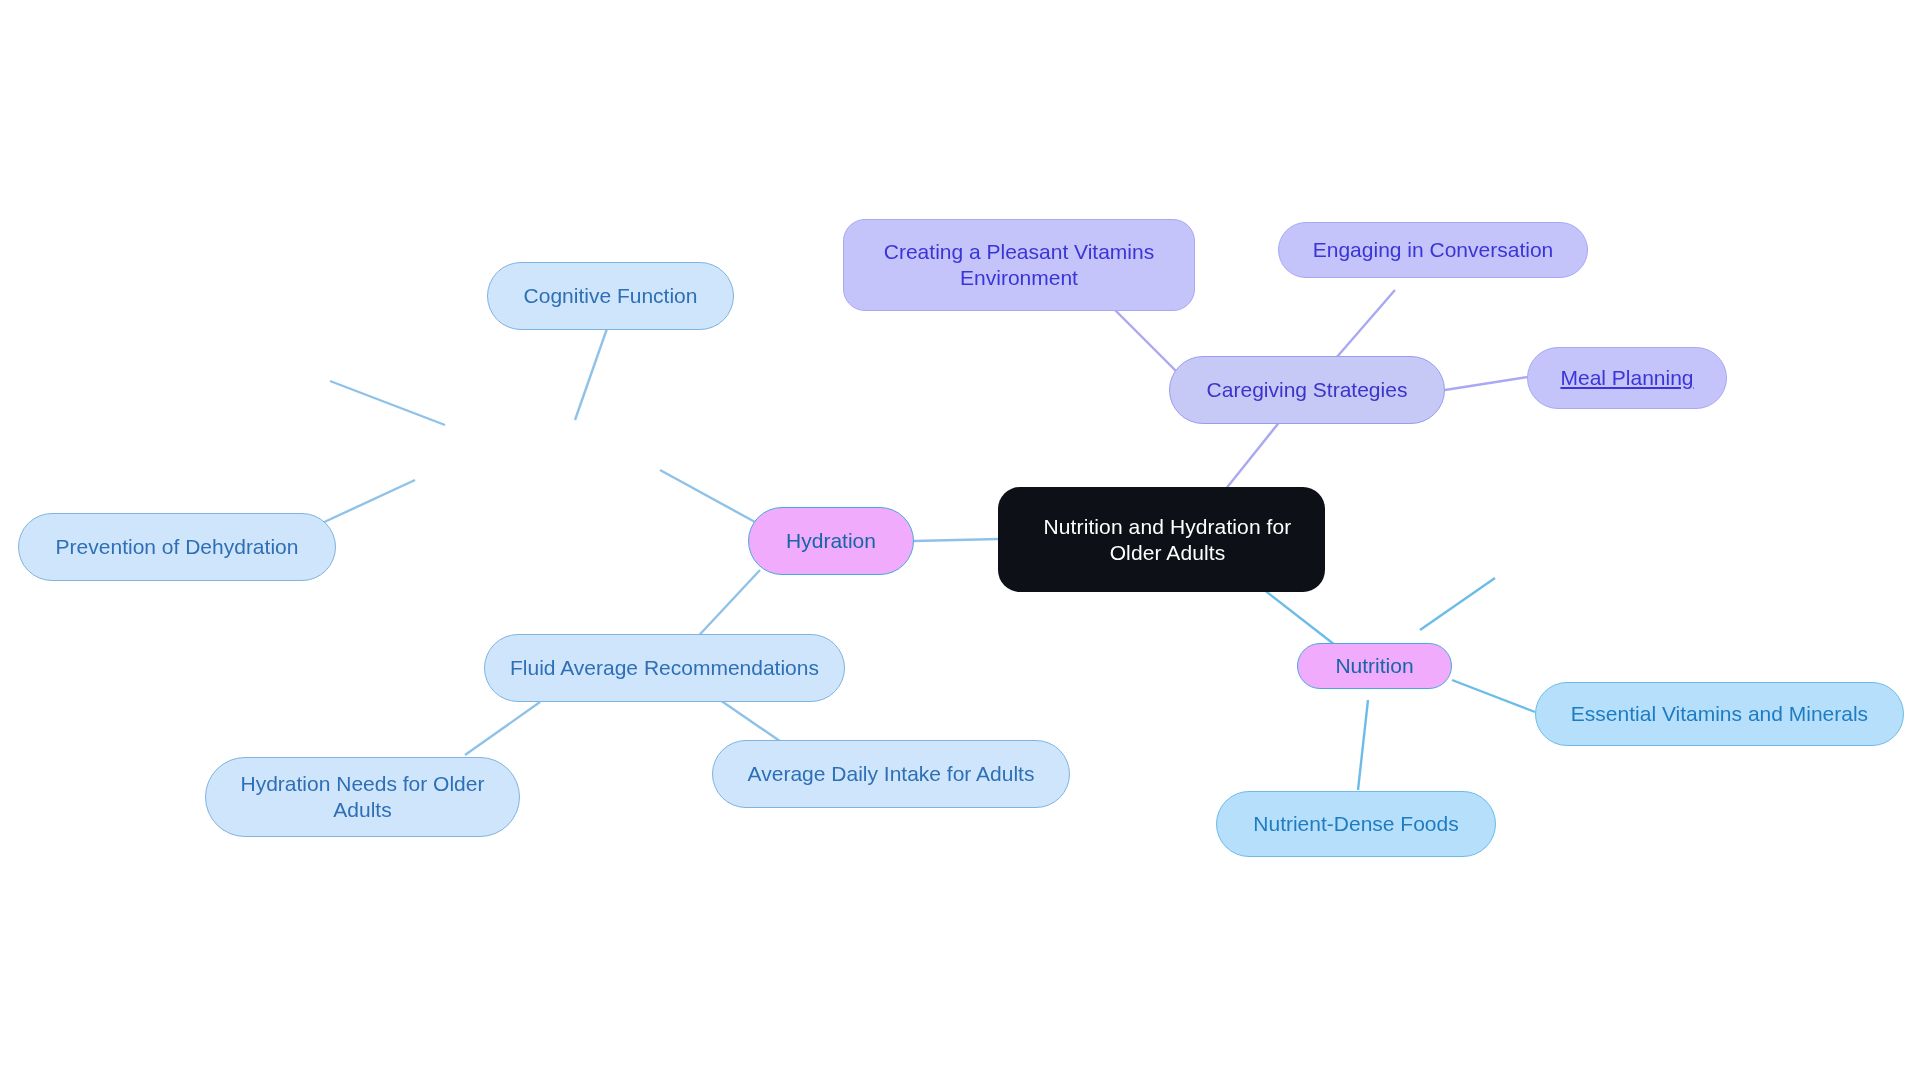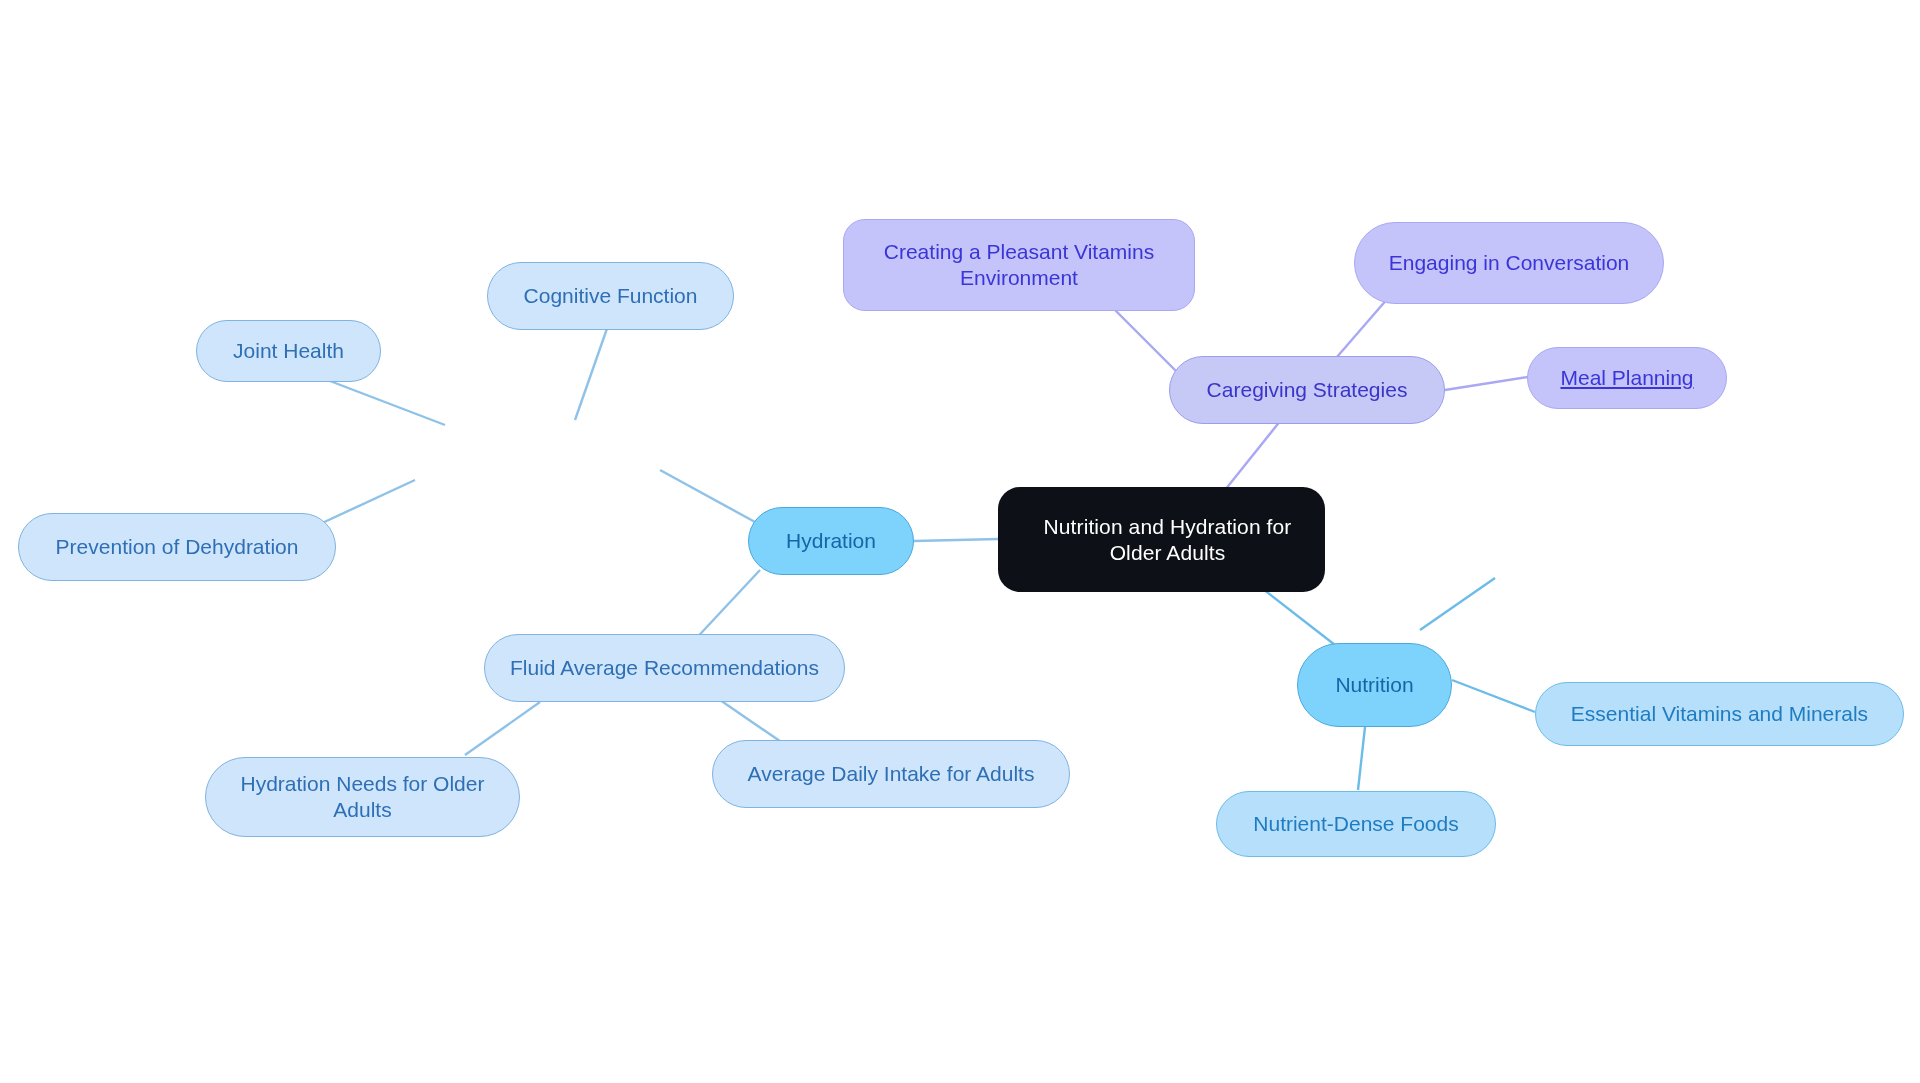--- a/index.html
+++ b/index.html
@@ -37,21 +37,21 @@
   .node.root {
     background: #0d1117;
     color: #ffffff;
     border: none;
     border-radius: 22px;
     font-size: 21px;
     letter-spacing: 0.1px;
     padding-left: 26px;
   }
   .node.branch-blue {
-    background: #7dd3fc;
+    background: #f0abfc;
     border: 1.6px solid #4aa8de;
     color: #1565a8;
     border-radius: 999px;
     font-size: 21px;
   }
   .node.leaf-blue {
     background: #cfe5fb;
     border: 1.5px solid #7fb3e0;
     color: #2e6fb5;
     border-radius: 999px;
@@ -129,23 +129,20 @@
   <div class="node root" style="left:998px; top:487px; width:327px; height:105px;">
     <span>Nutrition and Hydration for
 Older Adults</span>
   </div>
 
   <div class="node branch-blue" style="left:748px; top:507px; width:166px; height:68px;">
     <span>Hydration</span>
   </div>
 
 
-  <div class="node leaf-blue" style="left:196px; top:320px; width:185px; height:62px;">
-    <span>Joint Health</span>
-  </div>
 
   <div class="node leaf-blue" style="left:487px; top:262px; width:247px; height:68px;">
     <span>Cognitive Function</span>
   </div>
 
   <div class="node leaf-blue" style="left:18px; top:513px; width:318px; height:68px;">
     <span>Prevention of Dehydration</span>
   </div>
 
   <div class="node leaf-blue" style="left:484px; top:634px; width:361px; height:68px;">
@@ -163,29 +160,29 @@
 
   <div class="node branch-purple" style="left:1169px; top:356px; width:276px; height:68px;">
     <span>Caregiving Strategies</span>
   </div>
 
   <div class="node leaf-purple" style="left:843px; top:219px; width:352px; height:92px;">
     <span>Creating a Pleasant Vitamins
 Environment</span>
   </div>
 
-  <div class="node leaf-purple-pill" style="left:1354px; top:222px; width:310px; height:82px;">
+  <div class="node leaf-purple-pill" style="left:1278px; top:222px; width:310px; height:56px;">
     <span>Engaging in Conversation</span>
   </div>
 
   <div class="node leaf-purple-pill" style="left:1527px; top:347px; width:200px; height:62px;text-decoration:underline;">
     <span>Meal Planning</span>
   </div>
 
-  <div class="node branch-blue" style="left:1297px; top:643px; width:155px; height:84px;">
+  <div class="node branch-blue" style="left:1297px; top:643px; width:155px; height:46px;">
     <span>Nutrition</span>
   </div>
 
 
   <div class="node leaf-blue-2" style="left:1535px; top:682px; width:369px; height:64px;">
     <span>Essential Vitamins and Minerals</span>
   </div>
 
   <div class="node leaf-blue-2" style="left:1216px; top:791px; width:280px; height:66px;">
     <span>Nutrient-Dense Foods</span>

